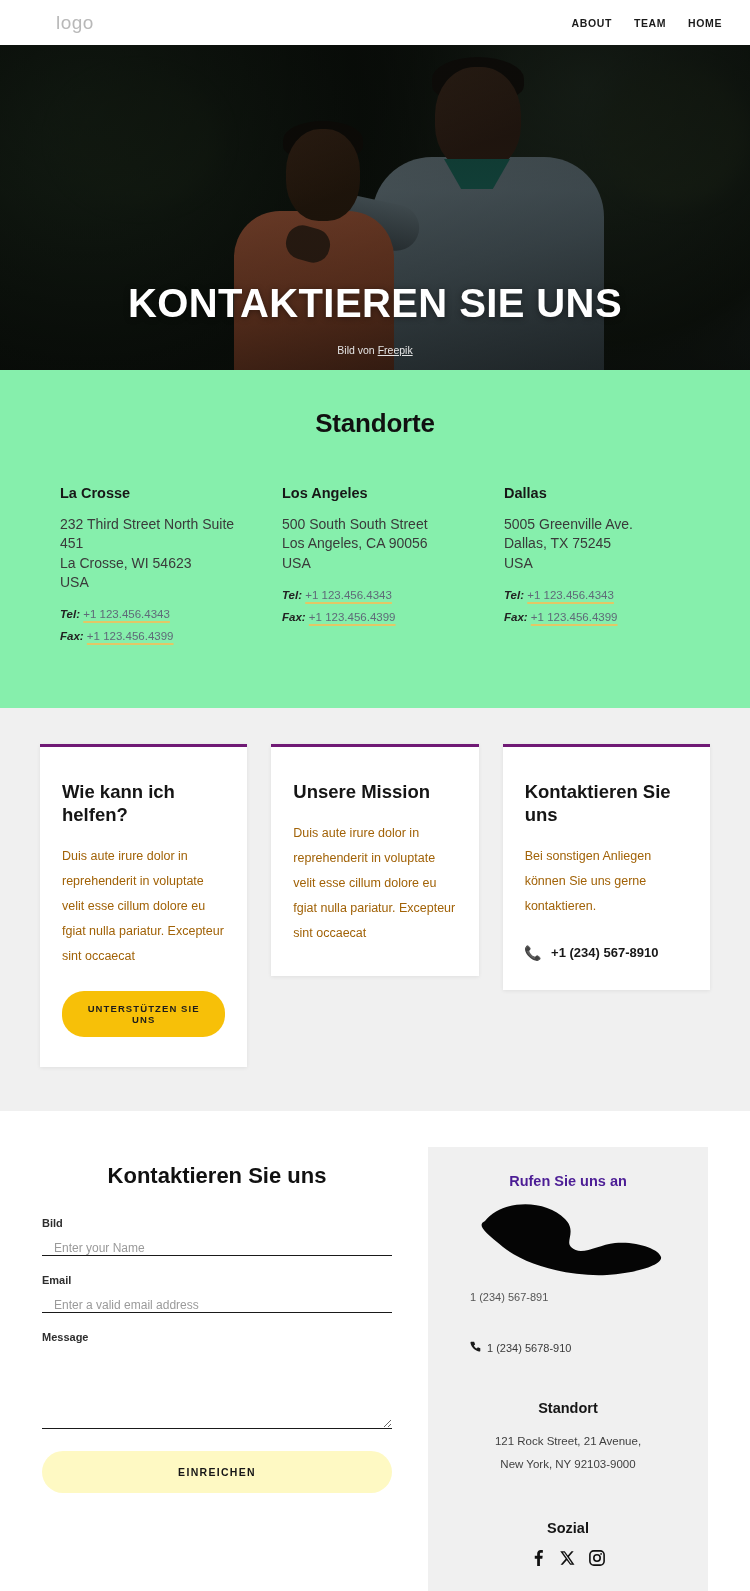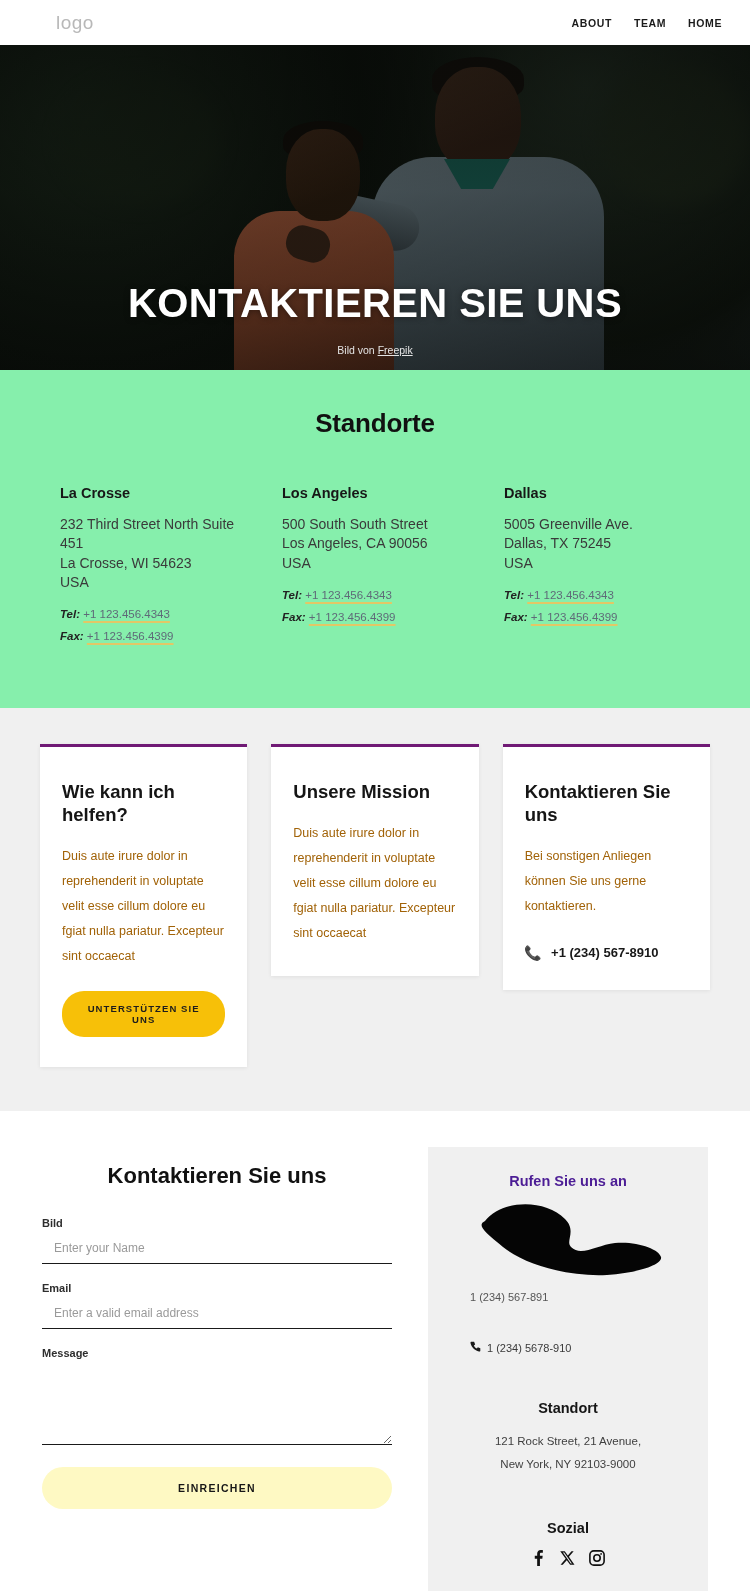--- a/index.html
+++ b/index.html
@@ -269,21 +269,21 @@
     display: block;
     font-size: 11px;
     font-weight: 600;
     color: #2e2e2e;
     margin-bottom: 8px;
   }
   .field-input {
     width: 100%;
     border: none;
     border-bottom: 1.5px solid #1a1a1a;
-    padding: 4px 0 8px 12px;
+    padding: 4px 0 0 12px;
     font-size: 12px;
     font-family: "Liberation Sans", sans-serif;
     color: #333;
     background: transparent;
     outline: none;
   }
   .field-input::placeholder { color: #9a9a9a; }
   .field-textarea {
     width: 100%;
     height: 78px;

